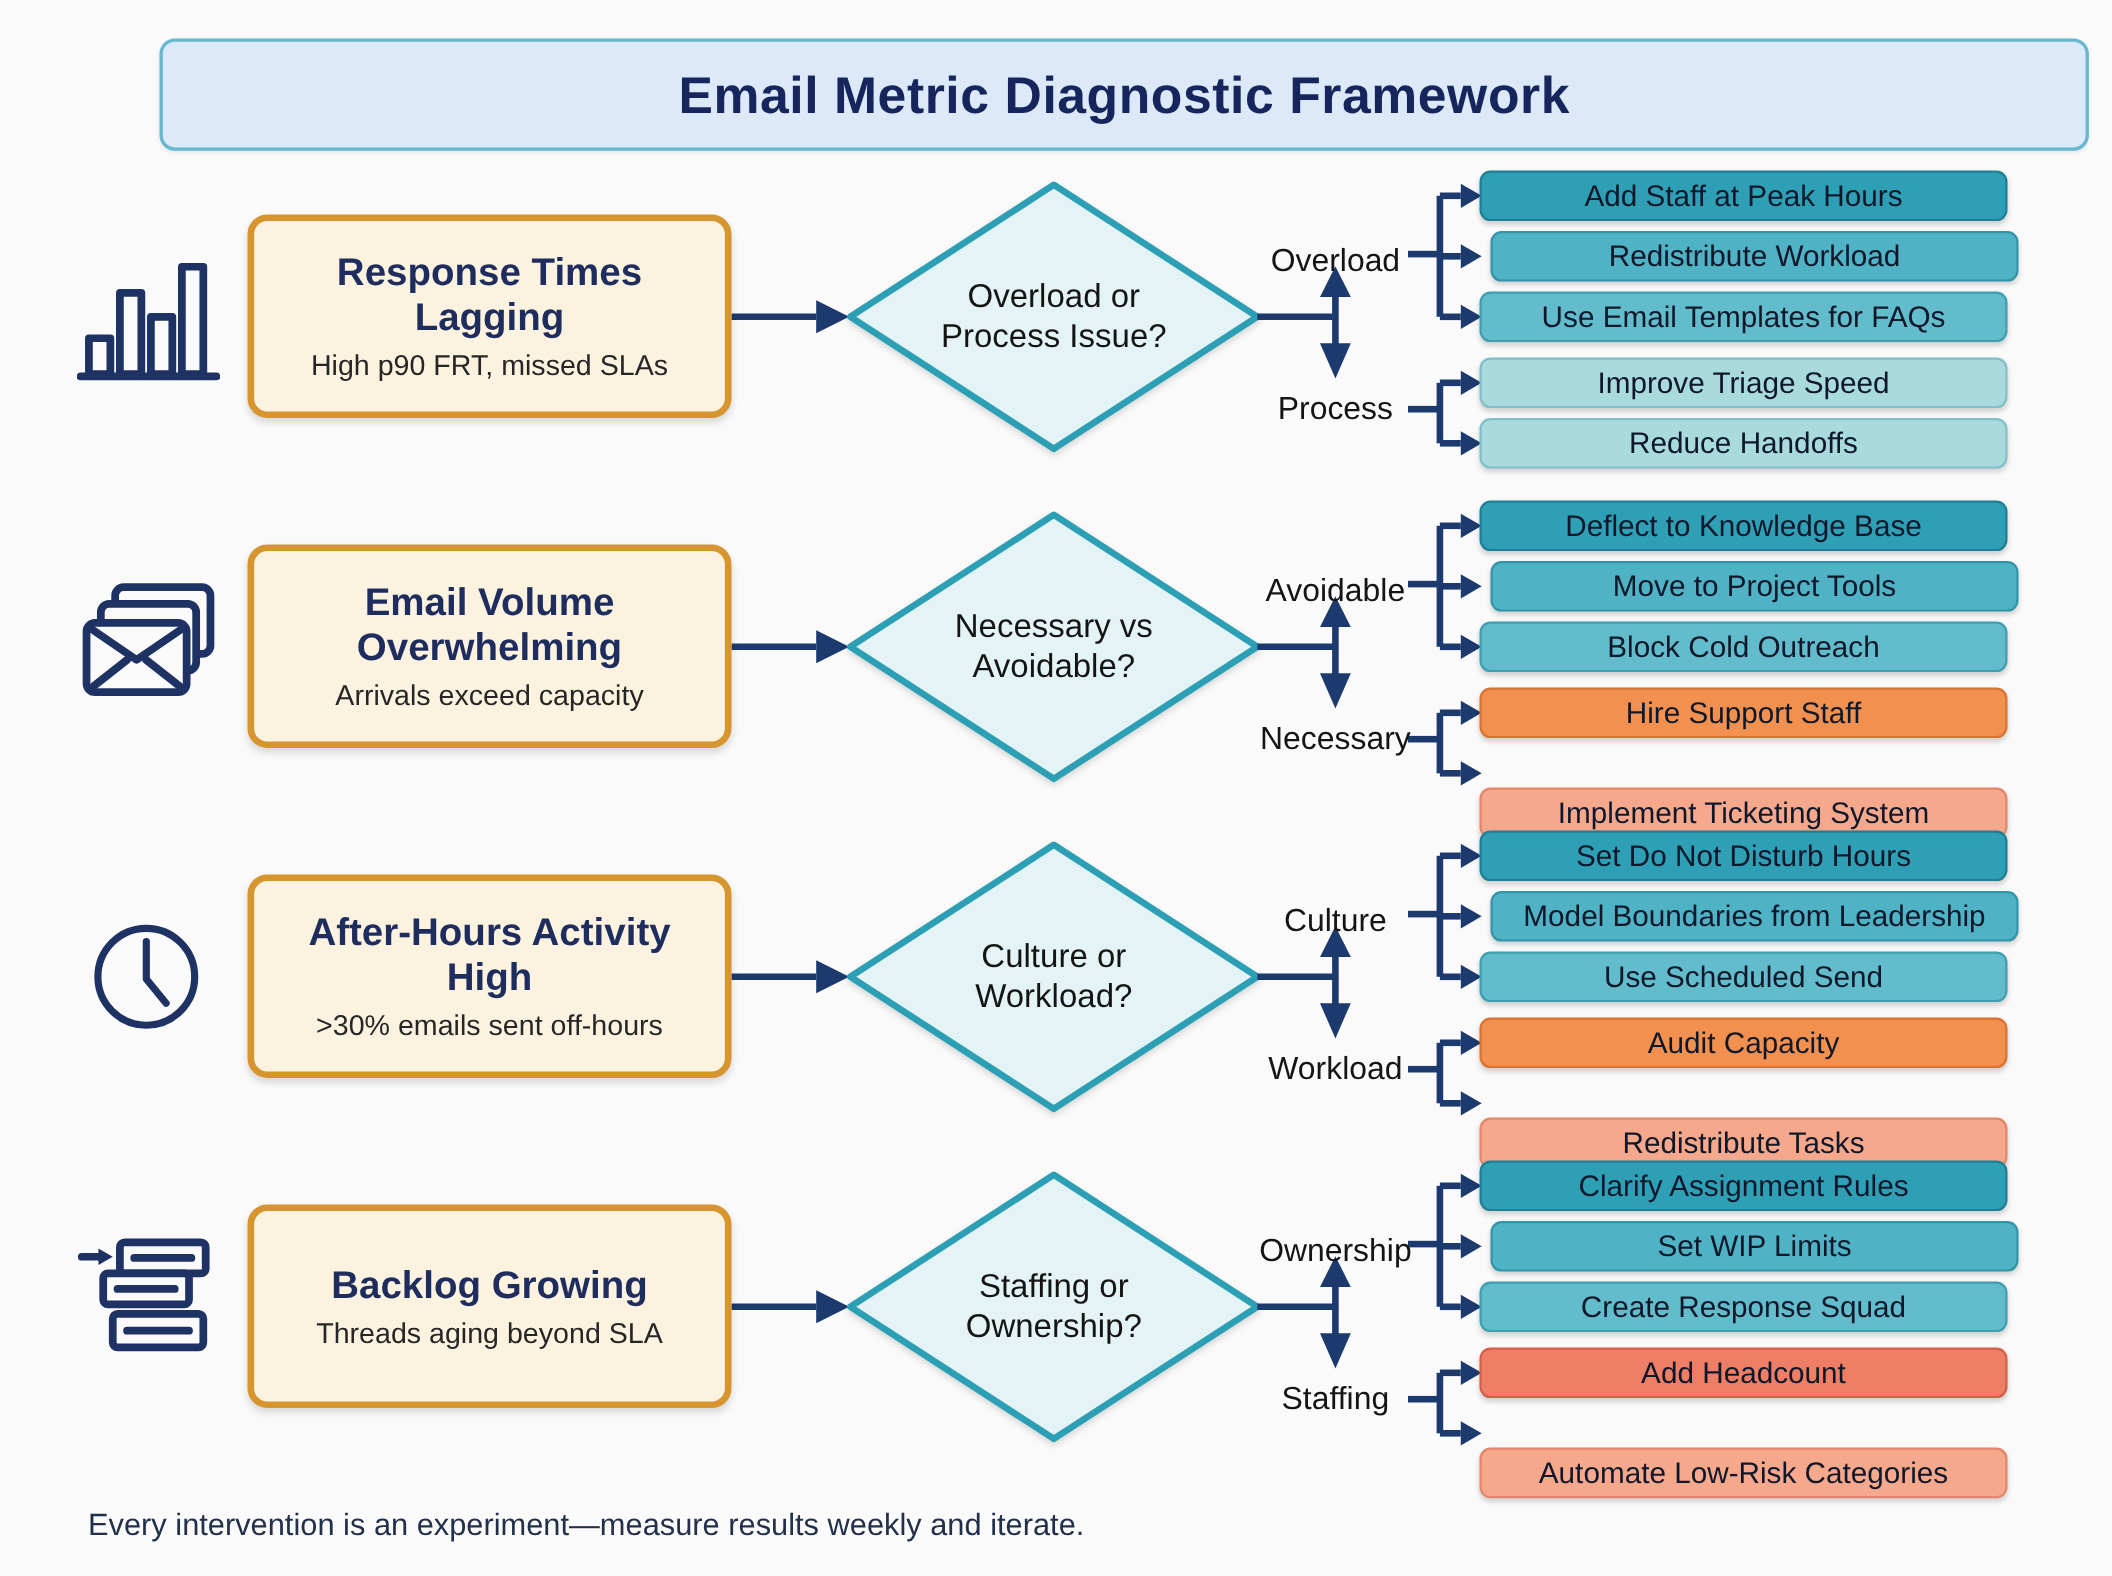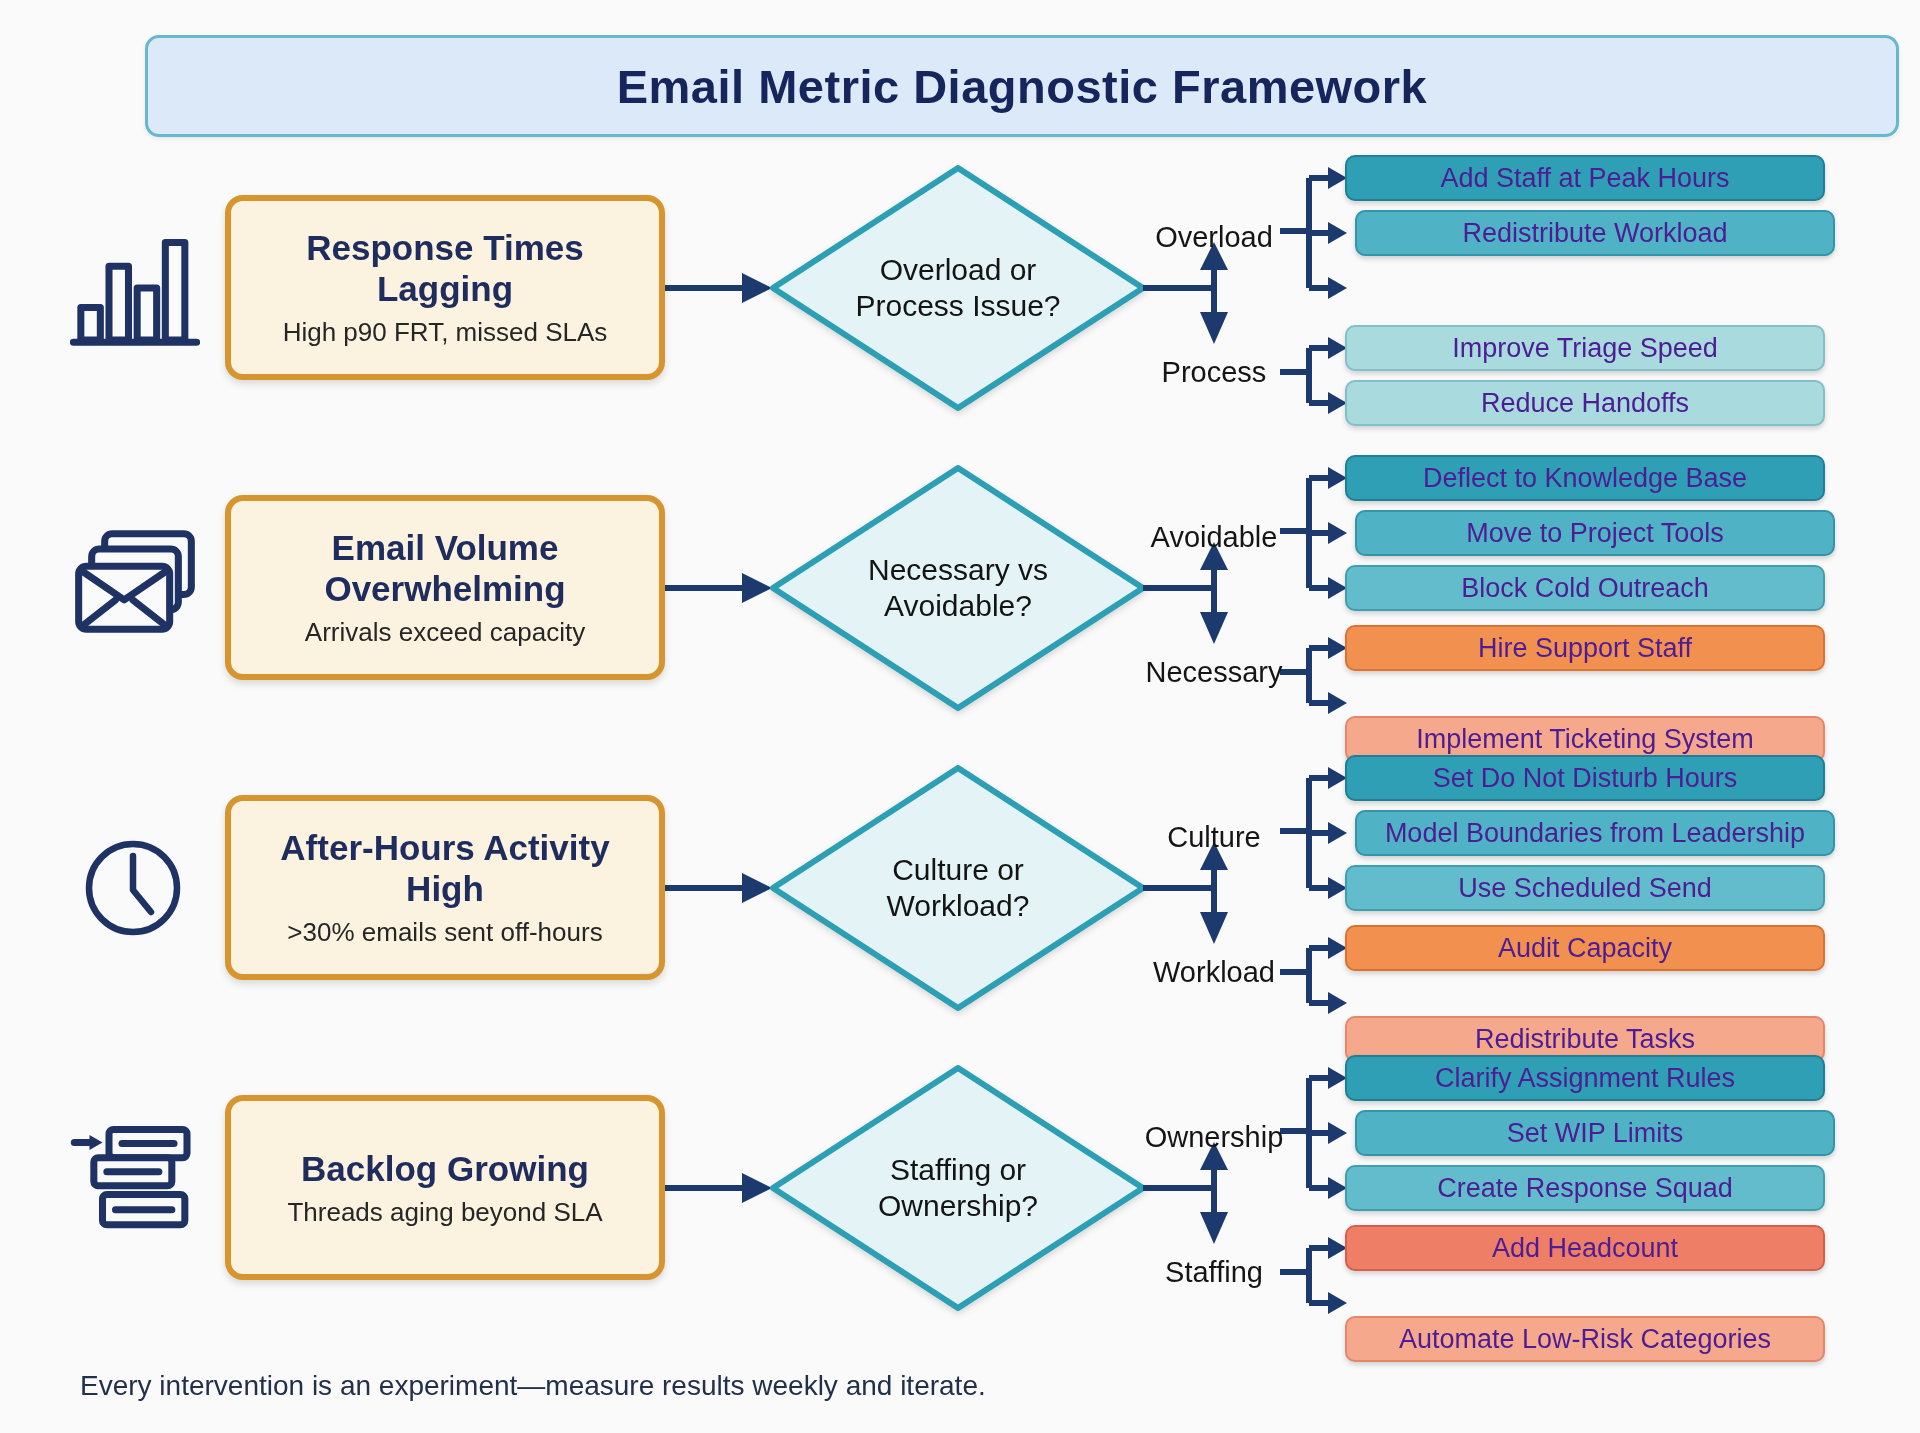--- a/index.html
+++ b/index.html
@@ -38,21 +38,21 @@
   }
   .blabel{
     position:absolute;left:1114px;width:200px;text-align:center;
     font-size:29px;line-height:34px;color:#151515;
   }
   .blabel-a{top:80px;}
   .blabel-b{top:215px;}
   .action{
     position:absolute;left:1345px;width:480px;height:46px;box-sizing:border-box;
     border-radius:10px;display:flex;align-items:center;justify-content:center;
-    font-size:27px;color:#4c1d95;border:2px solid rgba(0,0,0,.18);
+    font-size:27px;color:#0f172a;border:2px solid rgba(0,0,0,.18);
     box-shadow:0 3px 5px rgba(0,0,0,.16);
   }
   .a1{top:15px}.a2{top:70px}.a3{top:125px}.a4{top:185px}.a5{top:240px}
   .action[data-tone="teal-dark"]{background:#2f9fb5;border-color:#1f7f94;}
   .action[data-tone="teal-mid"]{background:#4fb2c5;border-color:#3295aa;margin-left:10px;}
   .action[data-tone="teal-soft"]{background:#63bccb;border-color:#3f9fb0;}
   .action[data-tone="teal-pale"]{background:#a9dade;border-color:#82bfc6;}
   .action[data-tone="orange"]{background:#f2914f;border-color:#d9732f;}
   .action[data-tone="salmon"]{background:#f6a88c;border-color:#e2876a;margin-top:36px;}
   .action[data-tone="coral"]{background:#ee7e66;border-color:#d55f48;}
@@ -108,20 +108,21 @@
       <div class="p-sub">High p90 FRT, missed SLAs</div>
     </div>
     <div class="decision">
       <div>Overload or</div>
       <div>Process Issue?</div>
     </div>
     <div class="blabel blabel-a">Overload</div>
     <div class="blabel blabel-b">Process</div>
     <div class="action a1" data-tone="teal-dark">Add Staff at Peak Hours</div>
     <div class="action a2" data-tone="teal-mid">Redistribute Workload</div>
+    <div class="action a3" data-tone="teal-soft">Use Email Templates for FAQs</div>
     <div class="action a4" data-tone="teal-pale">Improve Triage Speed</div>
     <div class="action a5" data-tone="teal-pale">Reduce Handoffs</div>
   </div>
 
   <div class="row" style="top:440px">
     <svg class="connectors" width="1920" height="300" viewBox="0 0 1920 300">
       <line x1="665" y1="148" x2="742" y2="148" stroke="#1d3a6e" stroke-width="6"></line>
       <polygon points="742,133 742,163 772,148" fill="#1d3a6e"></polygon>
       <polygon class="diamond-shape" points="958,28 1143,148 958,268 773,148" fill="#e3f3f6" stroke="#2d9fb5" stroke-width="6" stroke-linejoin="round"></polygon>
       <line x1="1143" y1="148" x2="1216" y2="148" stroke="#1d3a6e" stroke-width="6"></line>

